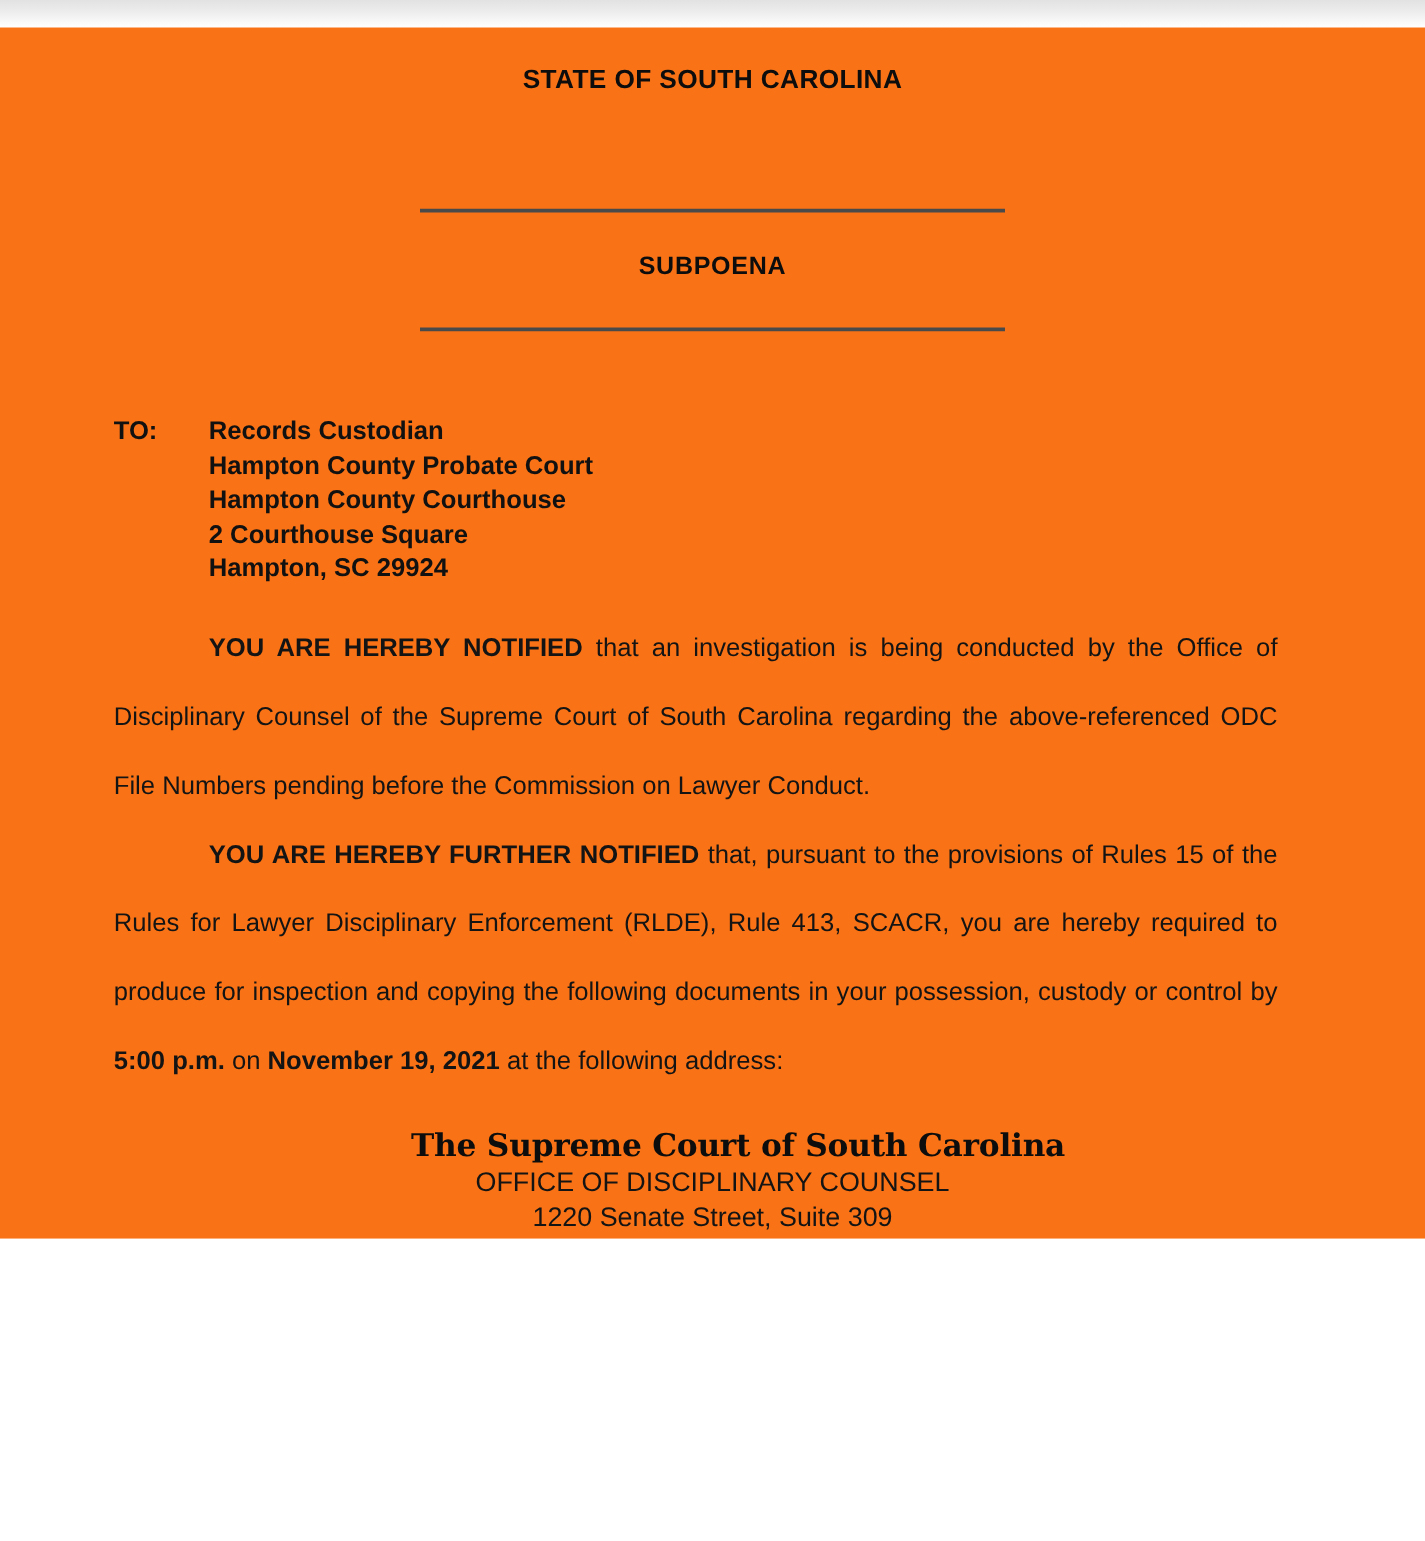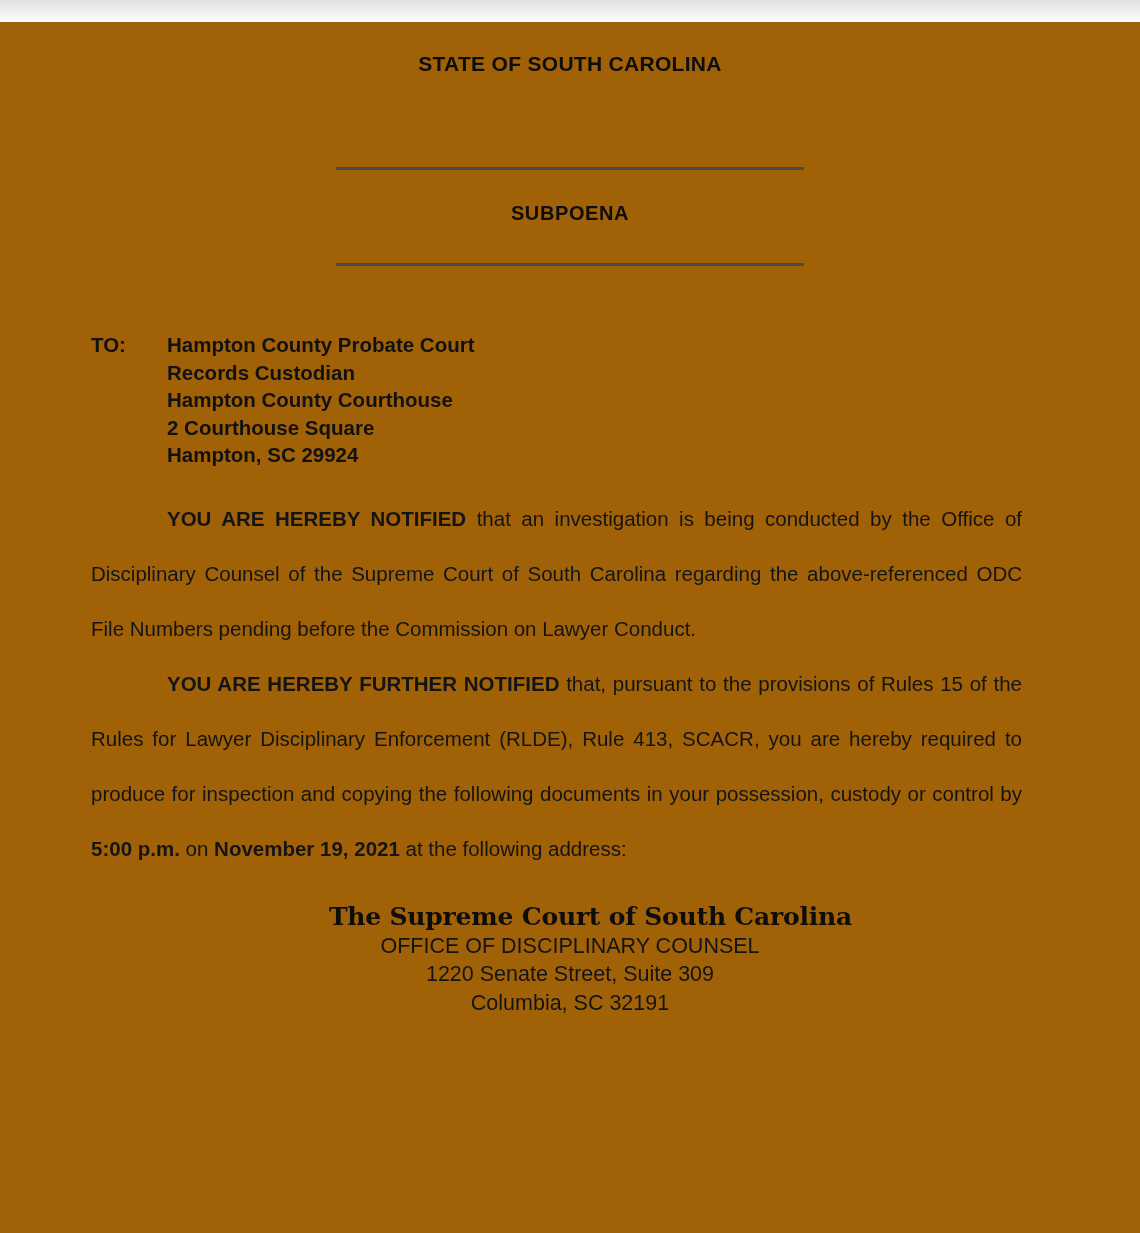--- a/index.html
+++ b/index.html
@@ -8,22 +8,22 @@
     background: #ffffff;
   }
   body {
     font-family: "Liberation Sans", sans-serif;
     color: #111111;
     -webkit-font-smoothing: antialiased;
   }
   #page {
     position: relative;
     width: 1140px;
-    height: 1233px;
-    background: #a16207;
+    height: 991px;
+    background: #f97316;
     overflow: hidden;
   }
   #top-shade {
     position: absolute;
     top: 0; left: 0;
     width: 1140px;
     height: 22px;
     background: linear-gradient(to bottom, #e2e2e2 0%, #ececec 40%, #f8f8f8 78%, #ffffff 100%);
     pointer-events: none;
   }
@@ -165,22 +165,22 @@
 
     <div id="subpoena-title">SUBPOENA</div>
 
     <div class="rule-wrap">
       <span class="rule" id="rule-bottom"></span>
     </div>
 
     <div id="to-block">
       <div id="to-label">TO:</div>
       <div id="to-address">
+        <div class="addr-line">Records Custodian</div>
         <div class="addr-line">Hampton County Probate Court</div>
-        <div class="addr-line">Records Custodian</div>
         <div class="addr-line">Hampton County Courthouse</div>
         <div class="addr-line">2 Courthouse Square</div>
         <div class="addr-line">Hampton, SC 29924</div>
       </div>
     </div>
 
 
     <p class="body-p" id="para-1"><b>YOU ARE HEREBY NOTIFIED</b><span> that an investigation is being conducted by the Office of Disciplinary Counsel of the Supreme Court of South Carolina regarding the above-referenced ODC File Numbers pending before the Commission on Lawyer Conduct.</span></p>
 
     <p class="body-p" id="para-2"><b>YOU ARE HEREBY FURTHER NOTIFIED</b><span> that, pursuant to the provisions of Rules 15 of the Rules for Lawyer Disciplinary Enforcement (RLDE), Rule 413, SCACR, you are hereby required to produce for inspection and copying the following documents in your possession, custody or control by </span><b>5:00 p.m.</b><span> on </span><b>November 19, 2021</b><span> at the following address:</span></p>

